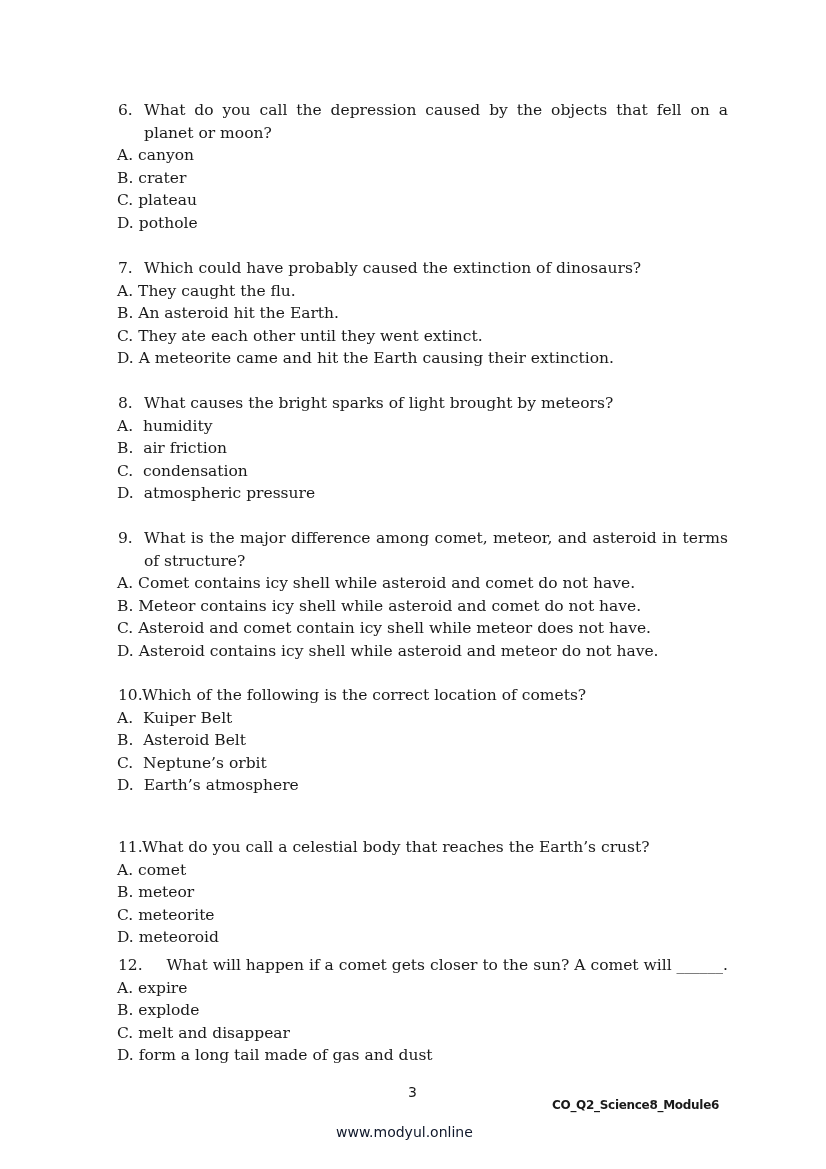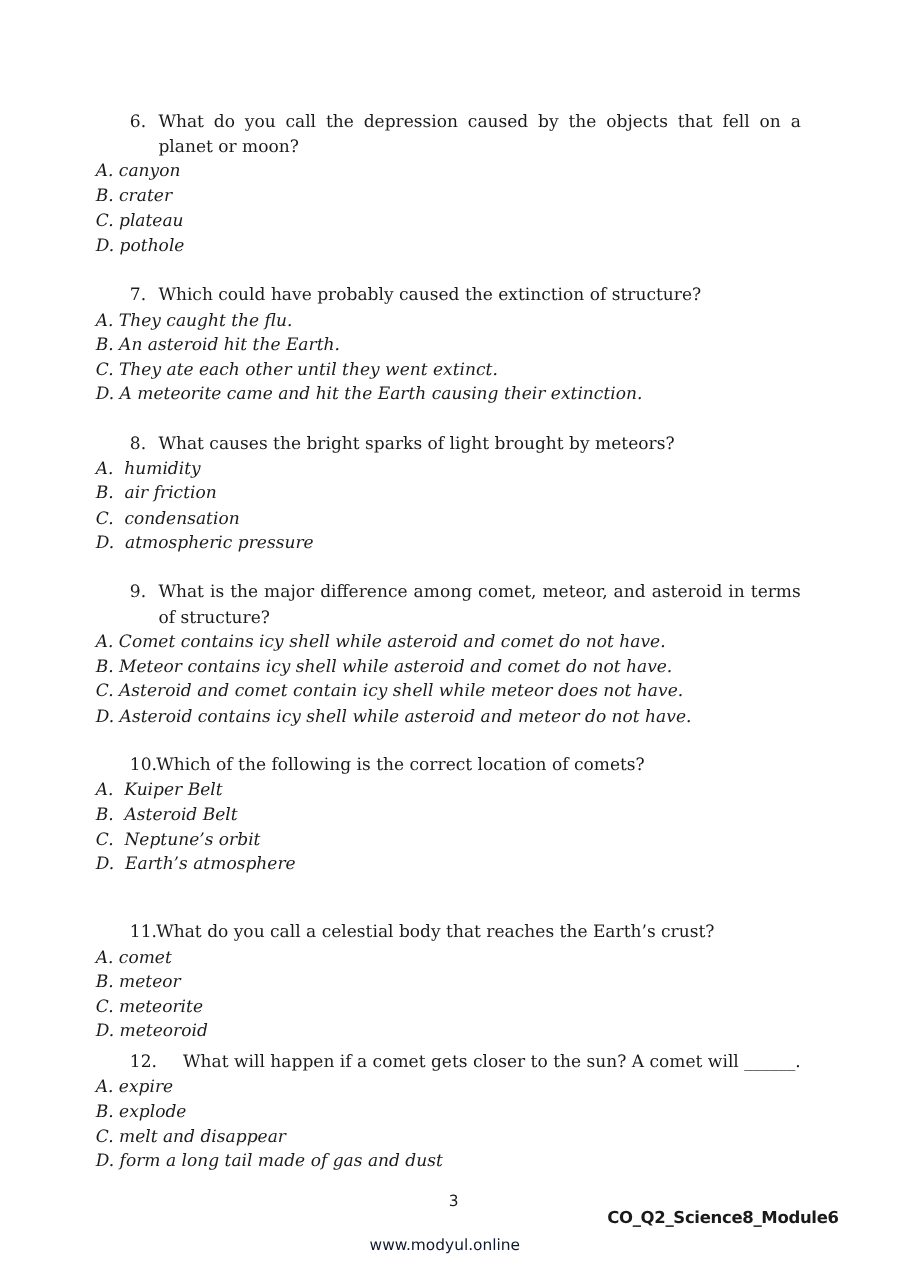--- a/index.html
+++ b/index.html
@@ -1,43 +1,43 @@
 <!DOCTYPE html>
 <html><head>
 <meta charset="utf-8">
 <style>
   html, body { margin: 0; padding: 0; background: #ffffff; }
   body { width: 826px; height: 1169px; position: relative; overflow: hidden;
          font-family: "DejaVu Serif", "Liberation Serif", serif; color: #1a1a1a; }
   .q { position: absolute; left: 0; width: 826px; font-size: 15.5px; line-height: 22.5px; }
   .stem { position: relative; padding-left: 144px; padding-right: 98px; text-align: justify; }
   .num { position: absolute; left: 118px; top: 0; }
-  .opt { padding-left: 87px; white-space: nowrap; font-style: italic; }
+  .opt { padding-left: 117px; white-space: nowrap; }
   .footer-page { position: absolute; left: 408px; top: 1084px; font-family: "DejaVu Sans", sans-serif; font-size: 14px; }
-  .footer-code { position: absolute; left: 552px; top: 1098px; font-family: "DejaVu Sans", sans-serif; font-weight: bold; font-size: 15px; letter-spacing: -0.3px; }
+  .footer-code { position: absolute; left: 552px; top: 1098px; font-family: "DejaVu Sans", sans-serif; font-weight: bold; font-size: 12px; letter-spacing: -0.3px; }
   .watermark { position: absolute; left: 336px; top: 1124px; font-family: "DejaVu Sans", sans-serif; font-size: 14px; color: #0f172a; }
 </style>
 </head>
 <body>
 
 <div class="q" style="top:99px;">
   <div class="stem">
     <span class="num">6.</span>
     <span>What do you call the depression caused by the objects that fell on a planet or moon?</span>
   </div>
   <div class="opt">A. canyon</div>
   <div class="opt">B. crater</div>
   <div class="opt">C. plateau</div>
   <div class="opt">D. pothole</div>
 </div>
 
 <div class="q" style="top:257px;">
   <div class="stem">
     <span class="num">7.</span>
-    <span>Which could have probably caused the extinction of structure?</span>
+    <span>Which could have probably caused the extinction of dinosaurs?</span>
   </div>
   <div class="opt">A. They caught the flu.</div>
   <div class="opt">B. An asteroid hit the Earth.</div>
   <div class="opt">C. They ate each other until they went extinct.</div>
   <div class="opt">D. A meteorite came and hit the Earth causing their extinction.</div>
 </div>
 
 <div class="q" style="top:392px;">
   <div class="stem">
     <span class="num">8.</span>

